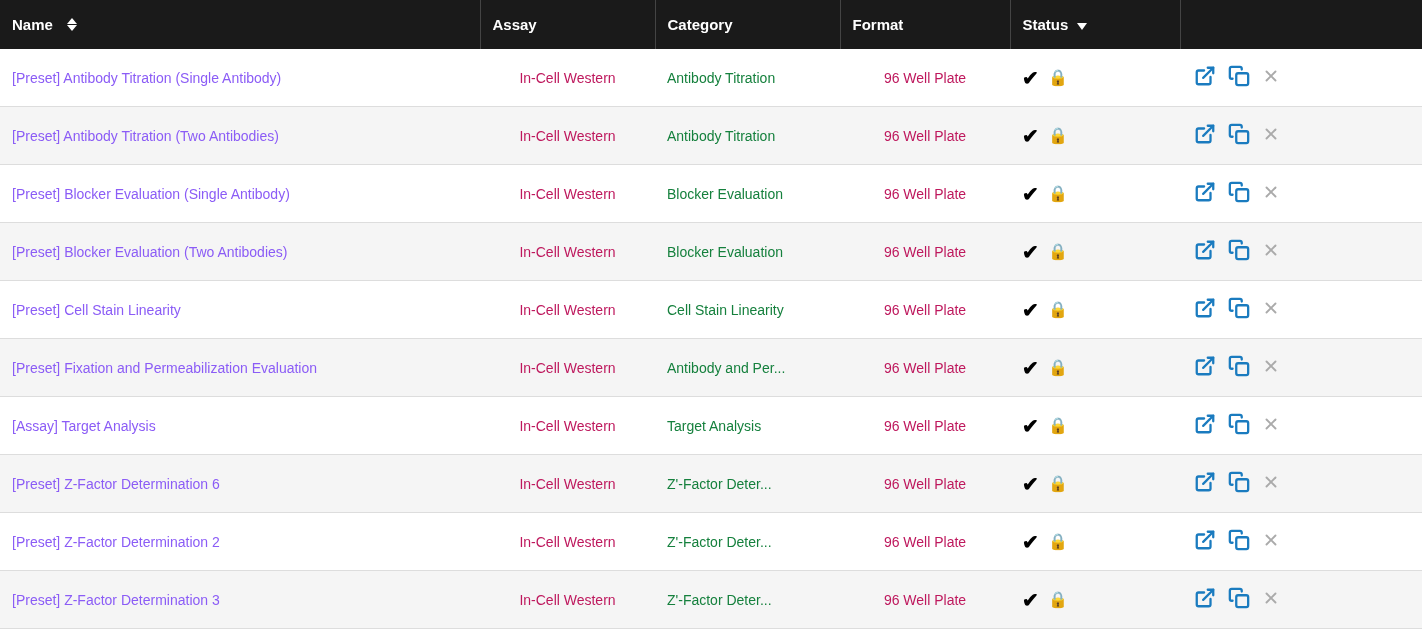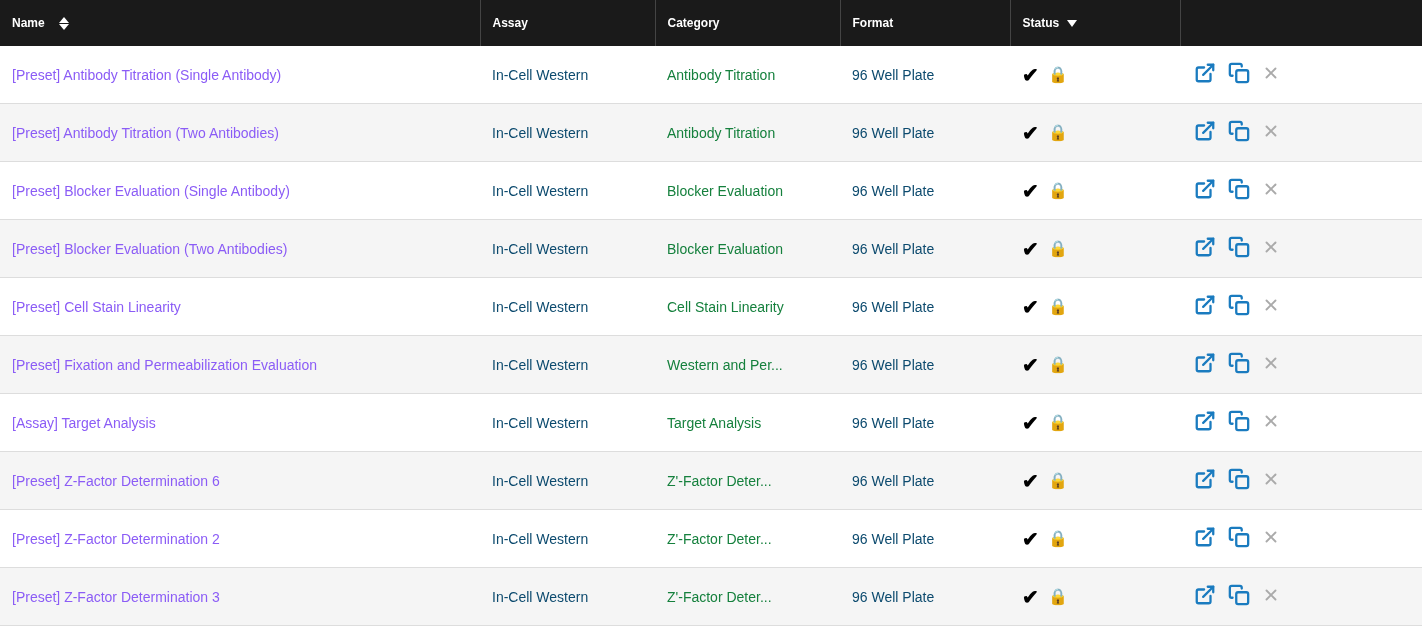--- a/index.html
+++ b/index.html
@@ -25,21 +25,21 @@
     col.actions-col { width: 242px; }
 
     thead tr {
       background: #1a1a1a;
       color: #fff;
     }
     thead th {
       padding: 16px 12px;
       text-align: left;
       font-weight: 600;
-      font-size: 12px;
+      font-size: 15px;
       border-right: 1px solid #444;
       white-space: nowrap;
     }
     thead th:last-child {
       border-right: none;
     }
     .th-name {
       display: flex;
       align-items: center;
       gap: 8px;
@@ -67,21 +67,22 @@
     tbody td {
       padding: 14px 12px;
       vertical-align: middle;
       font-size: 14px;
     }
     .name-cell {
       color: #8b5cf6;
       font-size: 14px;
     }
     .assay-cell, .format-cell {
-      color: #0c4a6e;
+      color: #be185d;
+      text-align: center;
     }
     .category-cell {
       color: #15803d;
     }
     .status-cell {
       display: flex;
       align-items: center;
       gap: 10px;
     }
     .check-icon {
@@ -299,21 +300,21 @@
               <button class="action-btn gray"><svg xmlns="http://www.w3.org/2000/svg" width="18" height="18" viewBox="0 0 24 24" fill="none" stroke="#aaa" stroke-width="2.5" stroke-linecap="round" stroke-linejoin="round">
                   <line x1="18" y1="6" x2="6" y2="18"></line>
                   <line x1="6" y1="6" x2="18" y2="18"></line>
                 </svg></button>
             </div>
           </td>
         </tr>
         <tr>
           <td class="name-cell">[Preset] Fixation and Permeabilization Evaluation</td>
           <td class="assay-cell">In-Cell Western</td>
-          <td class="category-cell">Western and Per...</td>
+          <td class="category-cell">Antibody and Per...</td>
           <td class="format-cell">96 Well Plate</td>
           <td>
             <div class="status-cell">
               <span class="check-icon">✔</span>
               <span class="lock-icon">🔒</span>
             </div>
           </td>
           <td>
             <div class="actions-cell">
               <button class="action-btn blue"><svg xmlns="http://www.w3.org/2000/svg" width="22" height="22" viewBox="0 0 24 24" fill="none" stroke="#1a7bbf" stroke-width="2.5" stroke-linecap="round" stroke-linejoin="round">

